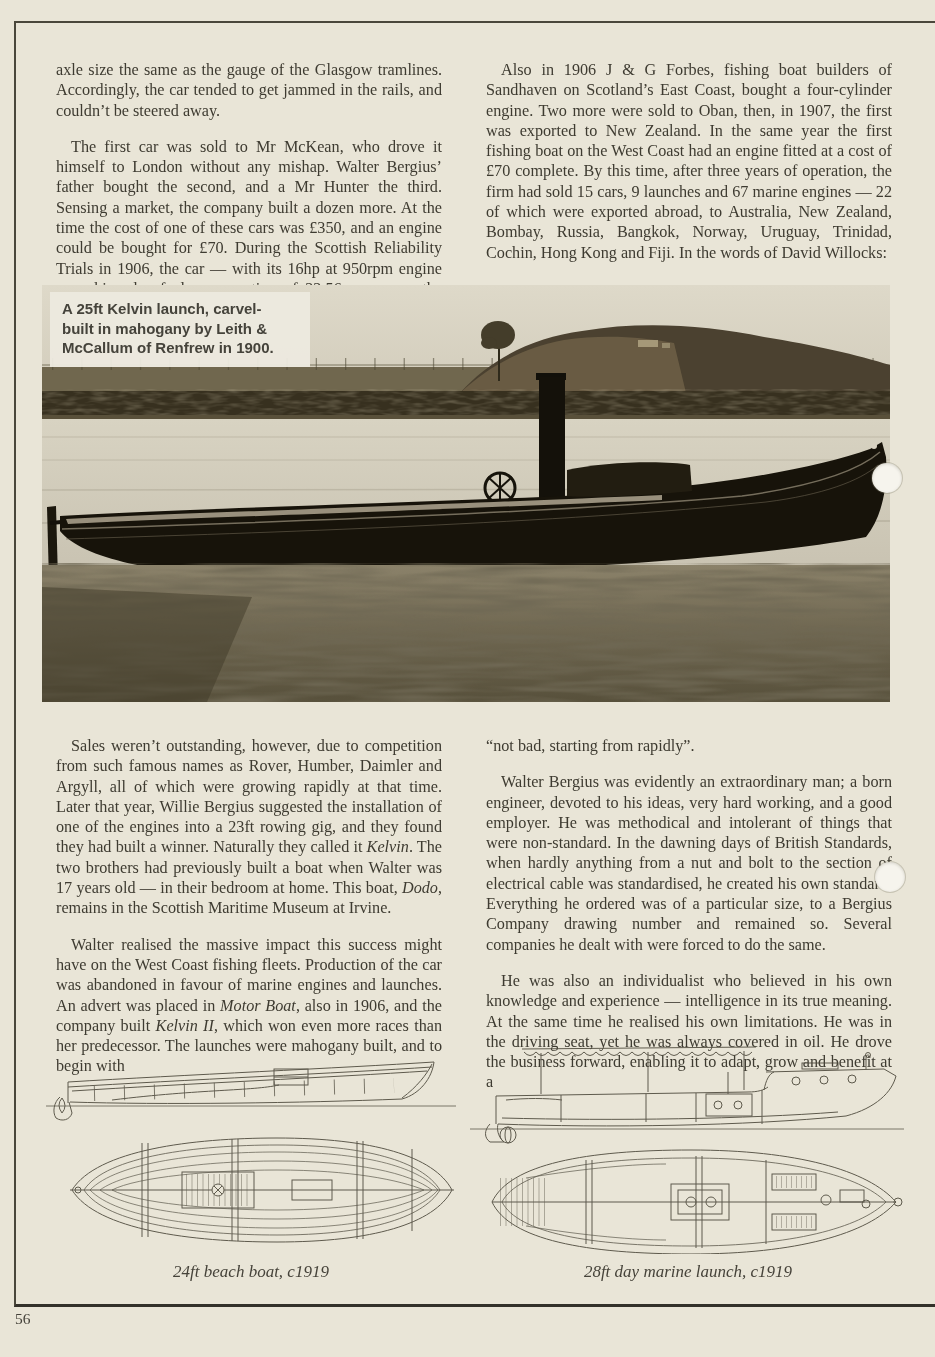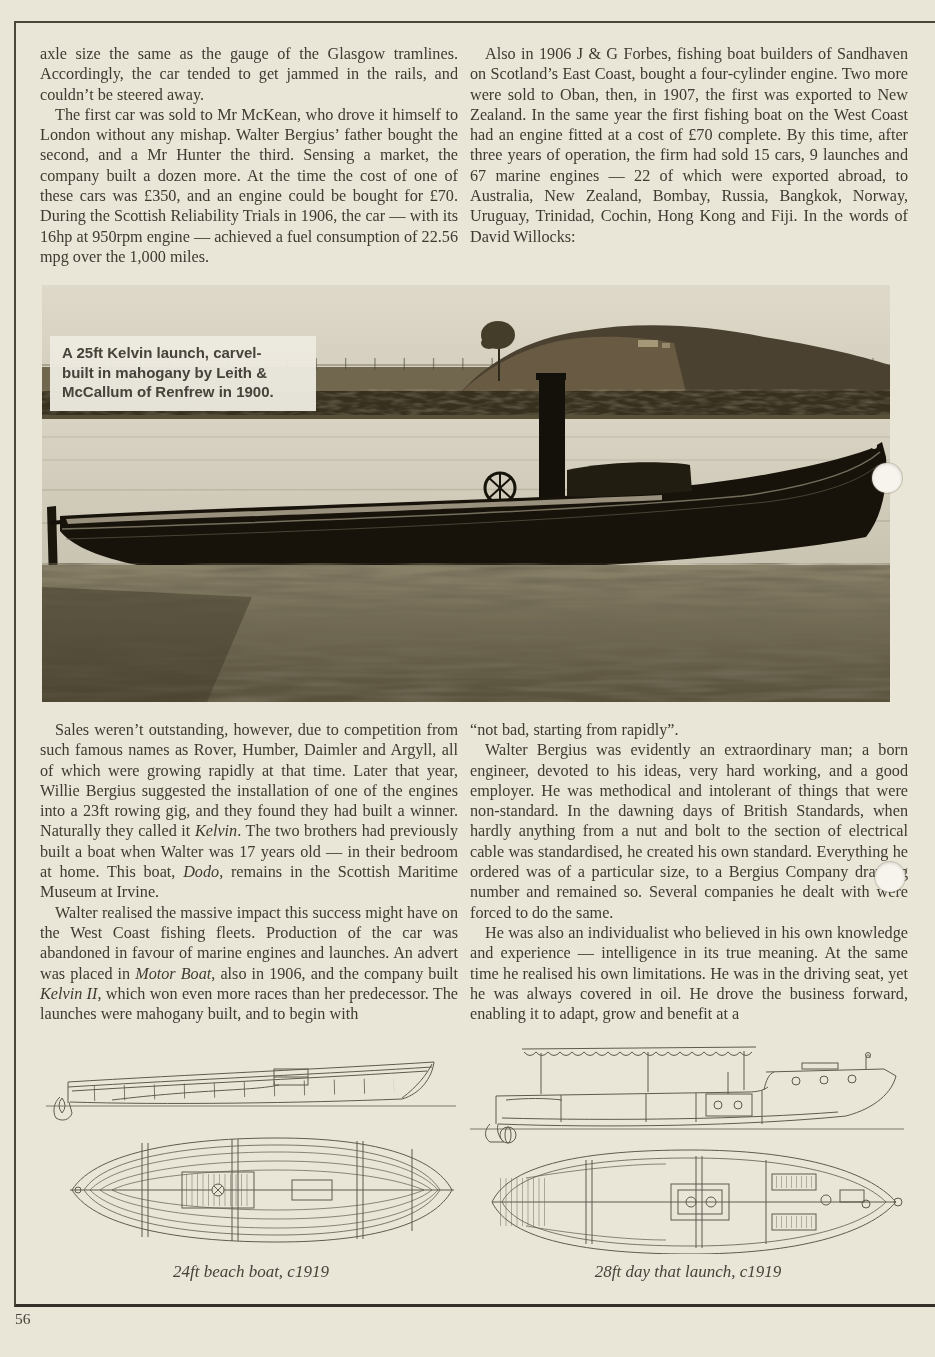--- a/index.html
+++ b/index.html
@@ -13,39 +13,39 @@
     position:absolute;left:14px;top:21px;width:921px;height:1281px;
     border-top:2px solid #4a473b;
     border-left:2px solid #4a473b;
     border-bottom:3px solid #33312a;
     pointer-events:none;
   }
   .col{
     position:absolute;width:418px;text-align:justify;
     font-size:16.2px;line-height:20.3px;color:#3e3b31;
   }
-  .col p{margin:0;}
+  .col p{margin:16px;}
   .col p.indent{text-indent:15px;}
   .col em{}
   #top-left-column{left:40px;top:44px;}
   #top-right-column{left:470px;top:44px;width:438px;}
   #bottom-left-column{left:40px;top:720px;}
   #bottom-right-column{left:470px;top:720px;width:438px;}
 
   #photo{
     position:absolute;left:42px;top:285px;width:848px;height:417px;
     background:#d5cfbf;
   }
   #photo svg{display:block;}
   .photo-caption{
     position:absolute;left:8px;top:7px;width:236px;
     background:rgba(236,233,223,0.96);
-    padding:7px 18px 9px 12px;
+    padding:7px 12px 9px 12px;
     font-family:"Liberation Sans", sans-serif;
-    font-weight:bold;font-size:15px;line-height:19.5px;color:#45433b;margin-top:44px;
+    font-weight:bold;font-size:15px;line-height:19.5px;color:#45433b;
   }
   .drawing{position:absolute;}
   #beach-boat-drawing{left:42px;top:1042px;}
   #cabin-launch-drawing{left:466px;top:1032px;}
   .drawing-caption{
     position:absolute;top:1262px;text-align:center;
     font-style:italic;font-size:17px;color:#46433a;
   }
   #beach-boat-caption{left:42px;width:418px;}
   #cabin-launch-caption{left:466px;width:444px;}
@@ -274,18 +274,18 @@
       <circle cx="360" cy="168" r="5"></circle>
       <rect x="374" y="158" width="24" height="12"></rect>
       <circle cx="400" cy="172" r="4"></circle>
       <path d="M60,146 C120,136 170,132 200,132" opacity="0.7"></path>
       <path d="M60,194 C120,204 170,208 200,208" opacity="0.7"></path>
     </g>
   </svg>
 </div>
 
 <div id="beach-boat-caption" class="drawing-caption">24ft beach boat, c1919</div>
-<div id="cabin-launch-caption" class="drawing-caption">28ft day that launch, c1919</div>
+<div id="cabin-launch-caption" class="drawing-caption">28ft day marine launch, c1919</div>
 
 <div class="page-number">56</div>
 
 <div id="hole-1" class="hole"></div>
 <div id="hole-2" class="hole"></div>
 
 </body></html>

